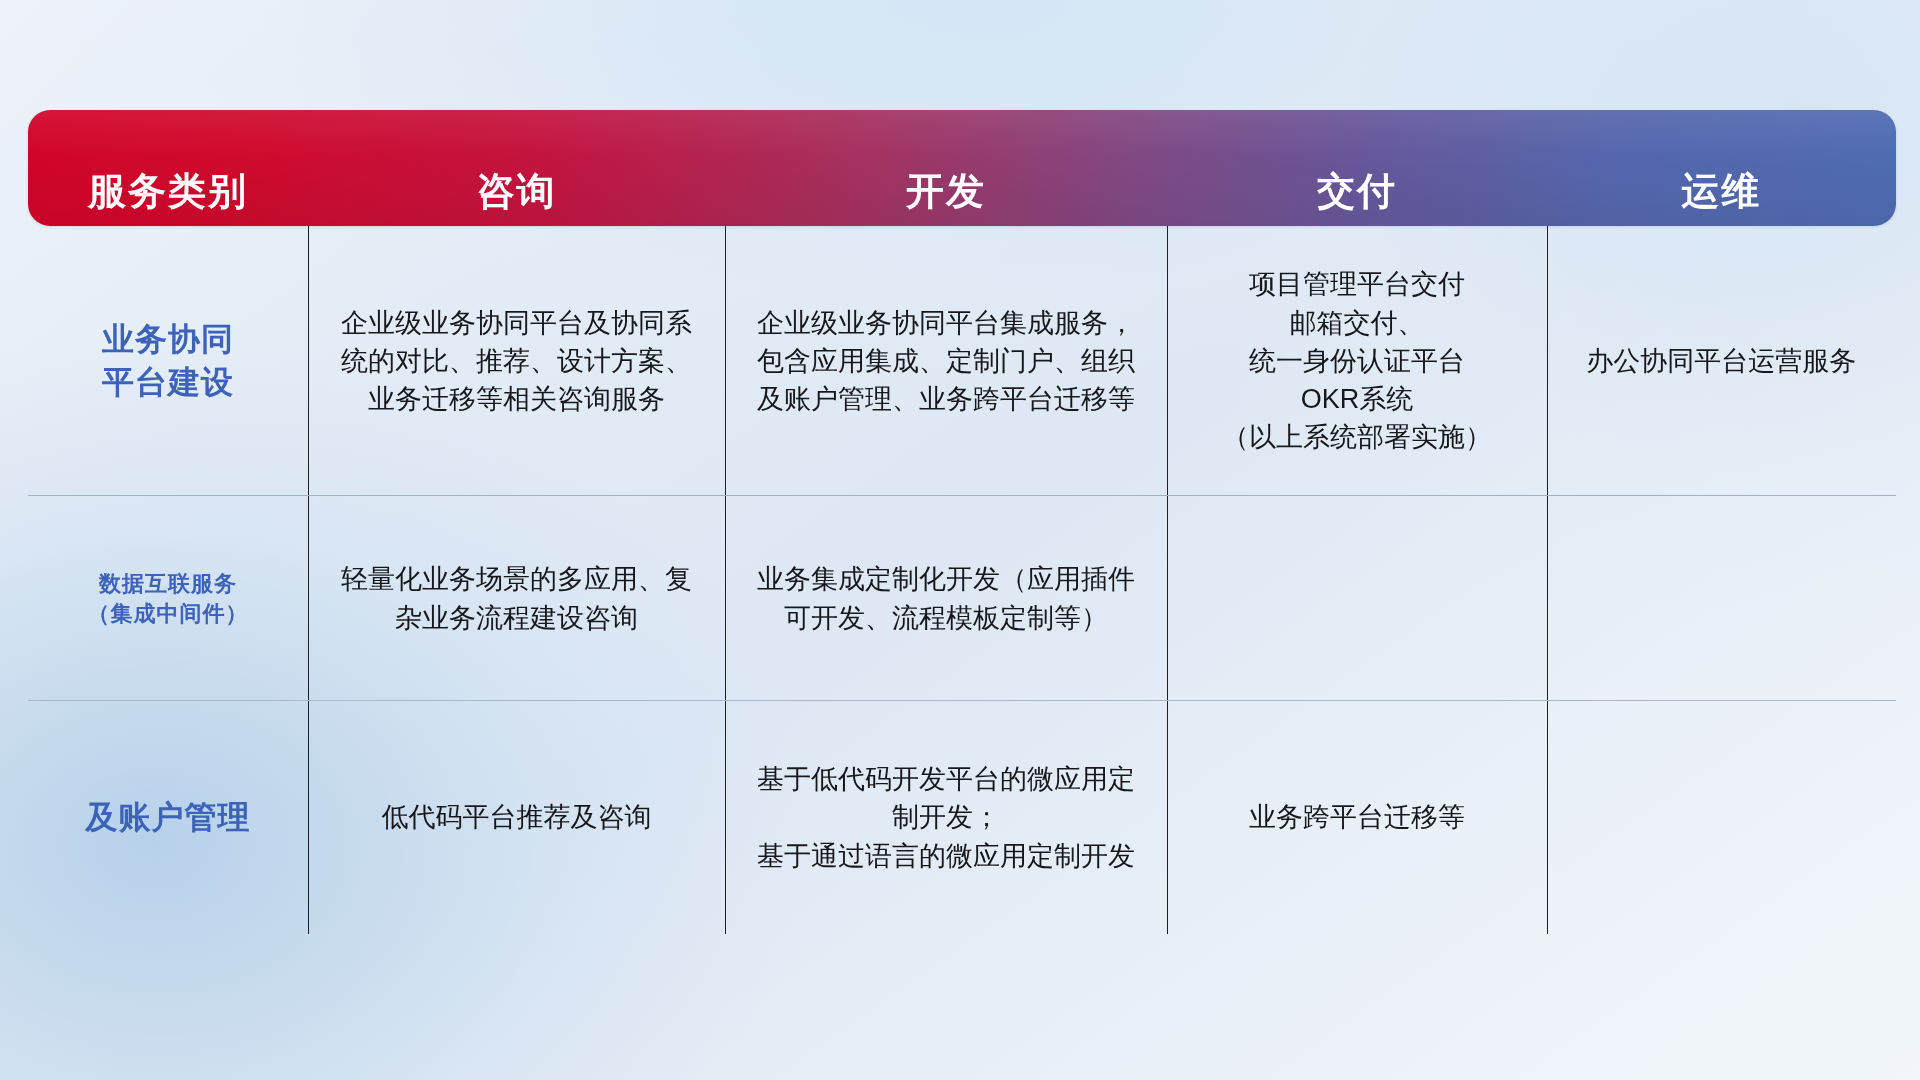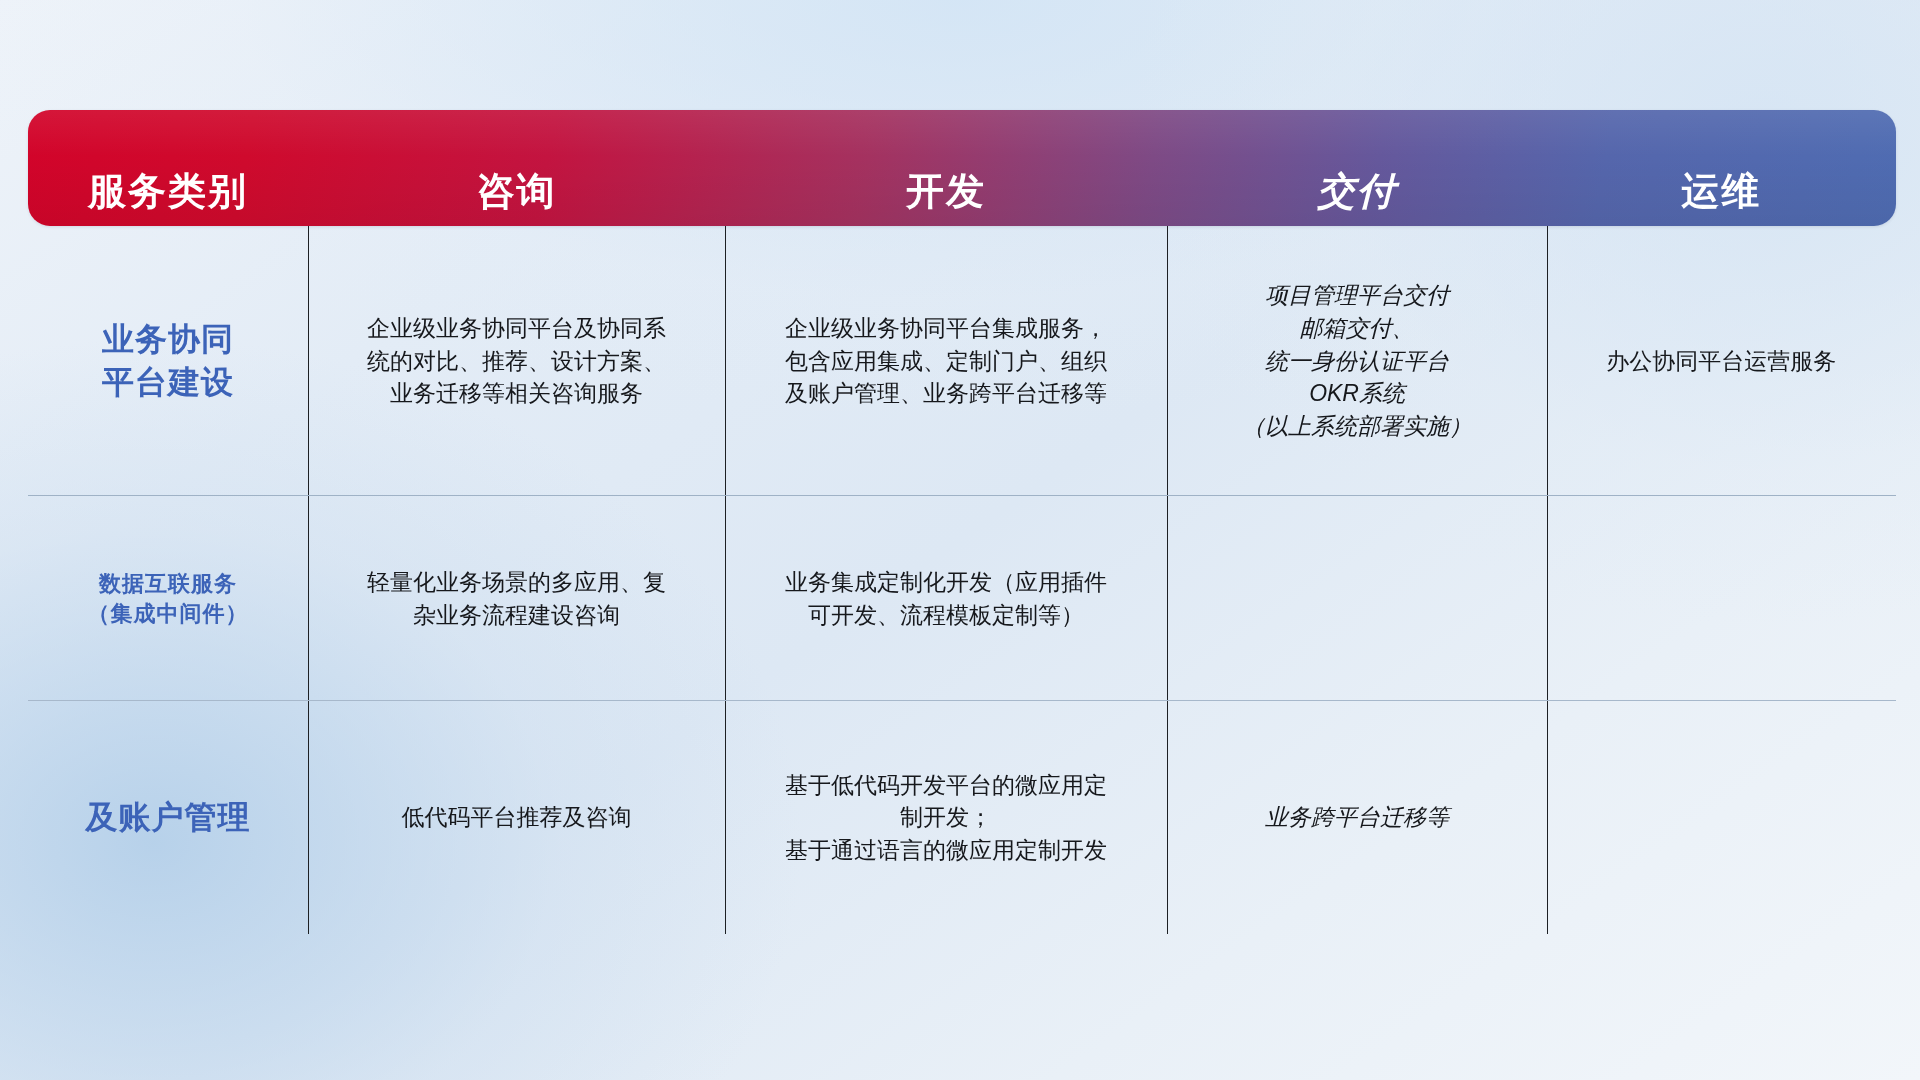--- a/index.html
+++ b/index.html
@@ -80,42 +80,42 @@
   .trow.r2 { height: 205px; }
   .trow.r3 { height: 233px; }
 
   .td {
     position: relative;
     display: flex;
     align-items: center;
     justify-content: center;
     text-align: center;
     color: #16181c;
-    font-size: 23px;
+    font-size: 27px;
     line-height: 1.42;
     padding: 4px 14px;
     box-sizing: border-box;
   }
   .td .txt { display: block; width: 100%; }
 
   
   .td.cat {
     color: #3c63b8;
     font-weight: bold;
     font-size: 32px;
     line-height: 1.34;
     letter-spacing: 1px;
   }
   .td.cat.small { font-size: 22px; }
 
   
   .c0 { width: 15.0%; }
   .c1 { width: 22.3%; }
   .c2 { width: 23.7%; }
-  .c3 { width: 20.3%; font-style: italic; }
+  .c3 { width: 20.3%; }
   .c4 { width: 18.7%; }
 
   
   .vline {
     position: absolute;
     top: 0; bottom: 0;
     width: 1px;
     background: #1d2024;
     z-index: 3;
   }

